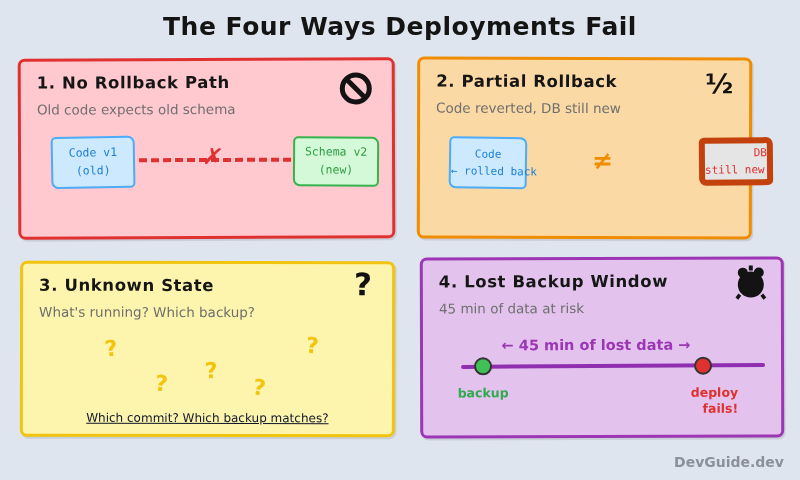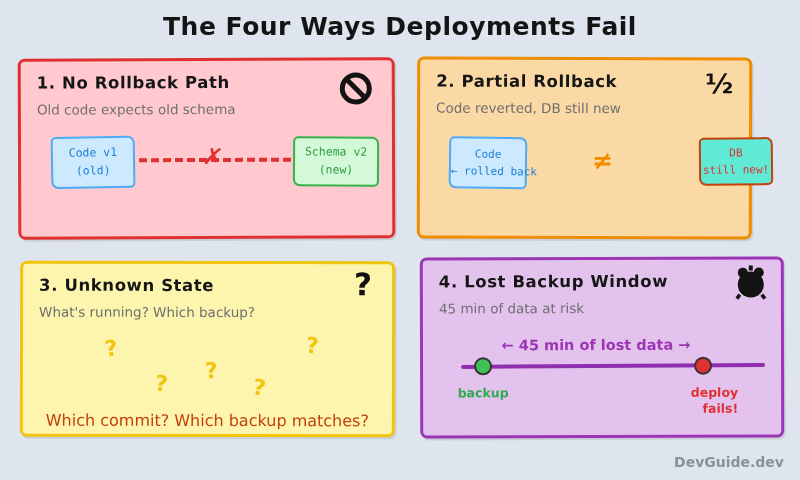--- a/index.html
+++ b/index.html
@@ -41,21 +41,21 @@
   .mini-box {
     position:absolute;
     font-family:"DejaVu Sans Mono", monospace;
     font-size:11.5px; line-height:1.55; text-align:center;
     border-radius:5px 7px 5px 7px;
     display:flex; flex-direction:column; justify-content:center;
     white-space:nowrap;
   }
   .box-blue  { background:#cde9fd; border:2px solid #4dabf7; color:#1c7ed6; }
   .box-green { background:#d3f9d8; border:2px solid #37b24d; color:#2f9e44; }
-  .box-pink  { background:#5eead4; border:2px solid #c2410c; color:#e03131; }
+  .box-pink  { background:#e5e5e5; border:6px solid #c2410c; color:#e03131;text-align:right; }
 
   
   .p1-box-left  { left:30px;  top:75px; width:84px; height:52px; transform:rotate(-0.8deg); }
   .p1-box-right { left:272px; top:76px; width:86px; height:50px; transform:rotate(0.6deg); }
   .dash-line {
     position:absolute; left:118px; top:97px; width:152px;
     border-top:4px dashed #e03131;
   }
   .x-mark {
     position:absolute; left:182px; top:82px;
@@ -77,21 +77,21 @@
     position:absolute; font-size:22px; font-weight:bold; color:#f2c40e;
     font-family:"DejaVu Sans", sans-serif;
   }
   .q1 { left:82px;  top:72px;  transform:rotate(-8deg); }
   .q2 { left:132px; top:107px; transform:rotate(6deg);  }
   .q3 { left:182px; top:94px;  transform:rotate(-4deg); }
   .q4 { left:230px; top:111px; transform:rotate(9deg);  }
   .q5 { left:283px; top:69px;  transform:rotate(5deg);  }
   .p3-caption {
     position:absolute; left:0; top:147px; width:100%;
-    text-align:center; font-size:16px; color:#c2410c;
+    text-align:center; font-size:12px; color:#0f172a;text-decoration:underline;
   }
 
   
   .clock-icon { right:12px; top:5px; }
   .tl-label {
     position:absolute; left:23px; top:77px; width:300px;
     text-align:center; font-size:14.5px; font-weight:bold; color:#9c36b5;
   }
   .tl-line {
     position:absolute; left:38px; top:104px; width:304px; height:4px;

